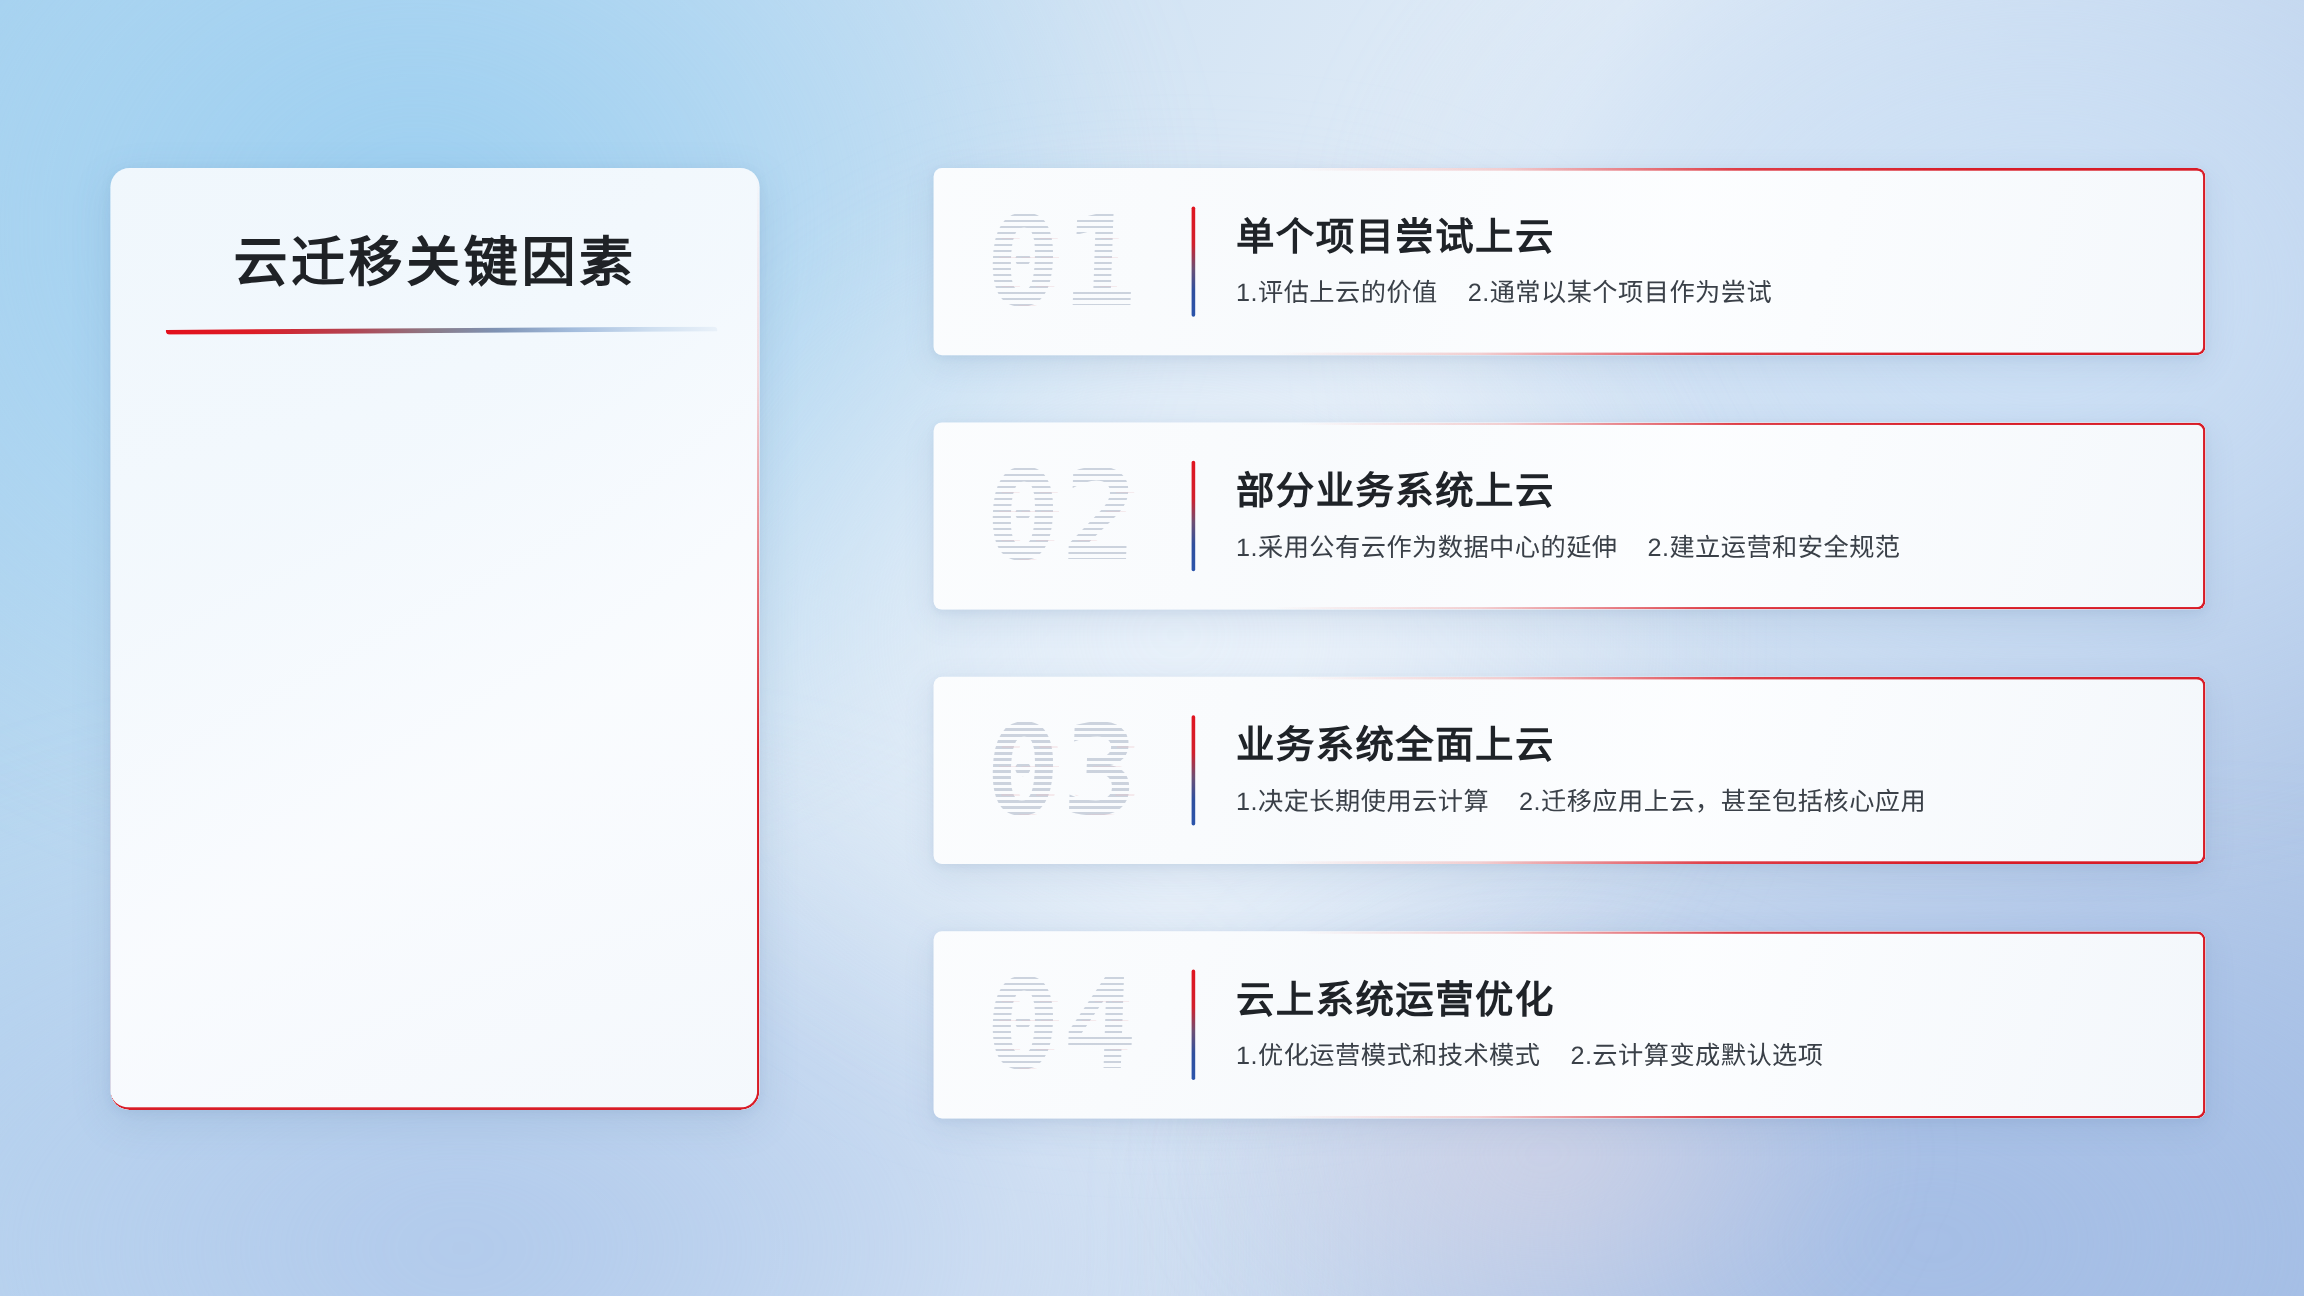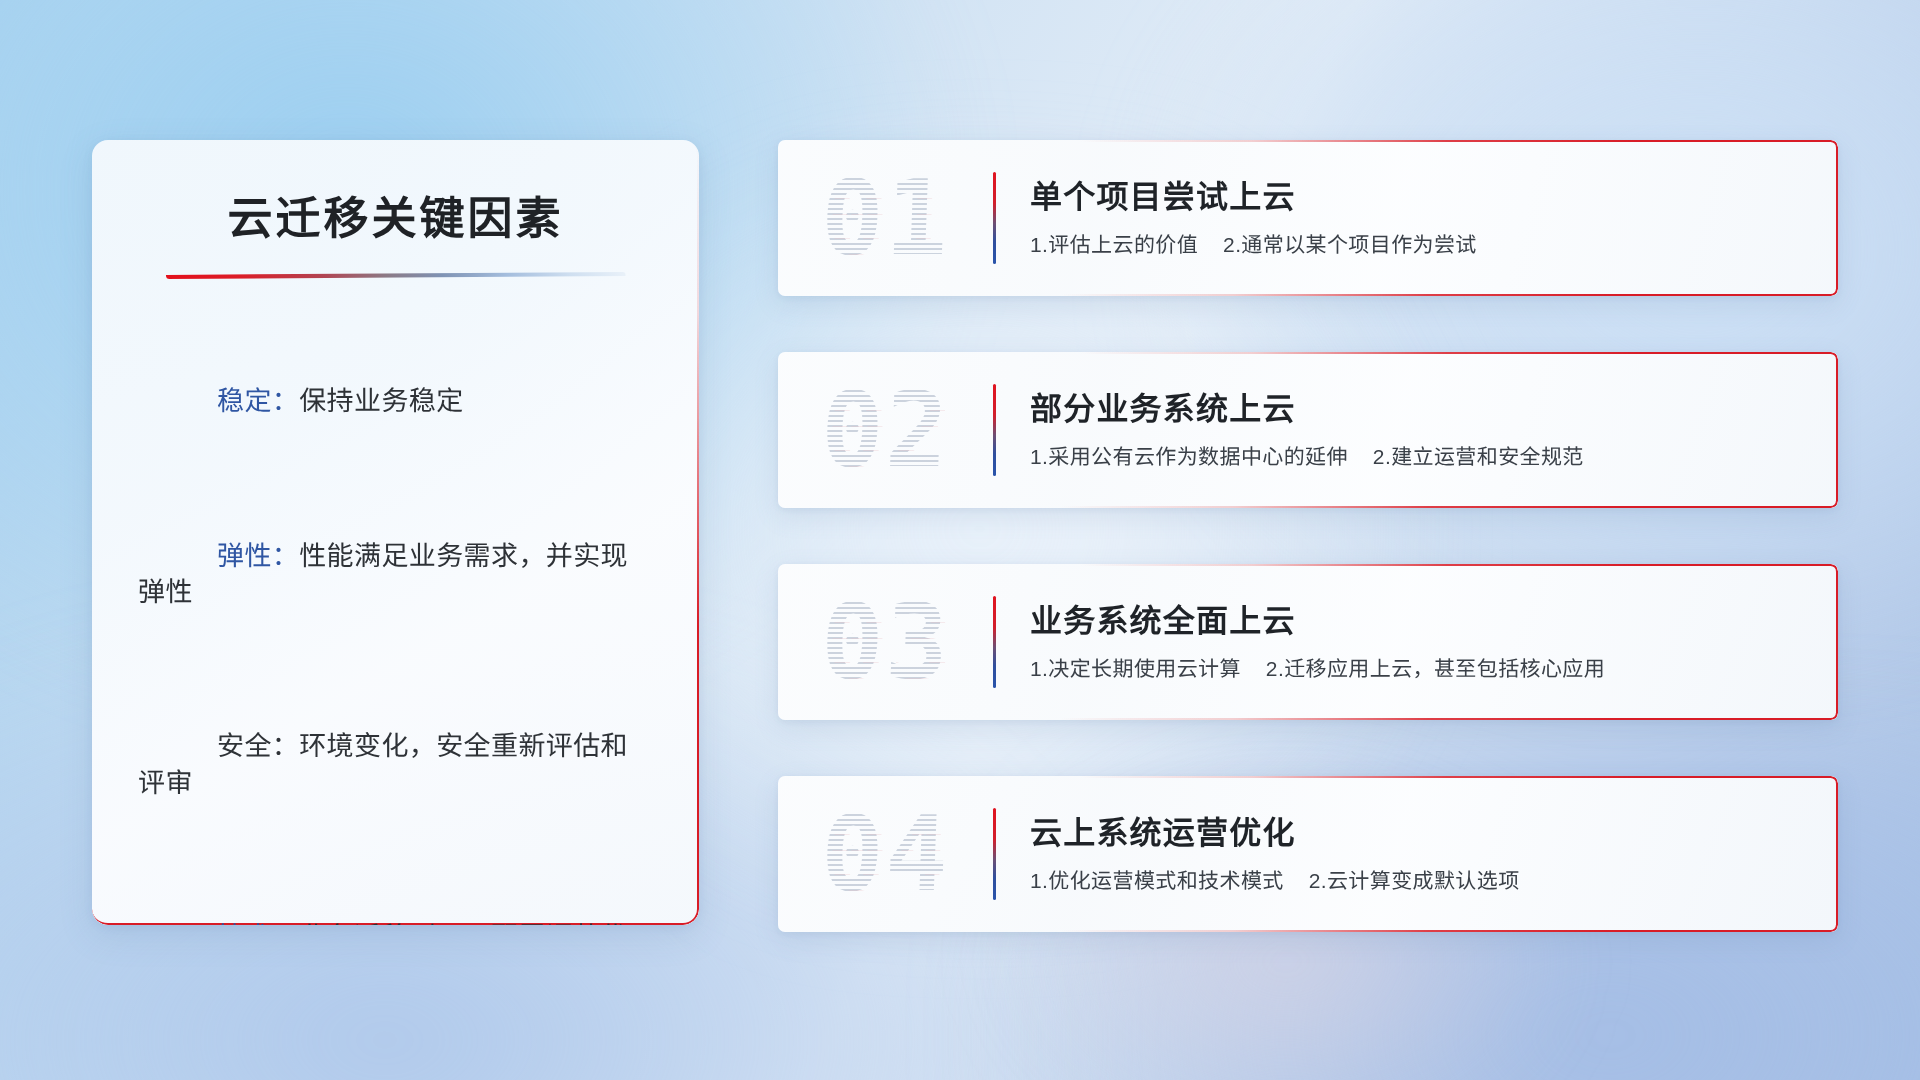--- a/index.html
+++ b/index.html
@@ -43,21 +43,21 @@
   .bg-glow-f{
     position:absolute;left:52%;bottom:-6%;width:30%;height:34%;
     background:radial-gradient(ellipse at 50% 50%, rgba(224,214,226,.55) 0%, rgba(220,212,226,0) 72%);
     filter:blur(40px);
   }
 
   .stage{position:absolute;inset:0;z-index:2;}
 
   
   .left-panel{
-    position:absolute;left:92px;top:140px;width:607px;height:785px;
+    position:absolute;left:92px;top:140px;width:541px;height:785px;
     border-radius:16px;
     background:linear-gradient(150deg, rgba(244,249,253,.95) 0%, rgba(248,251,254,.93) 35%, rgba(252,253,255,.95) 62%, rgba(247,250,253,.95) 100%);
     box-shadow:0 10px 34px rgba(90,125,170,.16), 0 2px 8px rgba(90,125,170,.10);
     overflow:hidden;
   }
   .left-panel::after{
     content:"";position:absolute;inset:0;border-radius:16px;pointer-events:none;
     border-right:2px solid transparent;border-bottom:2px solid transparent;
     background:
       linear-gradient(180deg, rgba(255,255,255,0) 0%, rgba(216,28,39,.15) 22%, #d81c27 62%, #d81c27 100%) border-box;
@@ -145,35 +145,20 @@
   <div class="bg-glow-e"></div>
   <div class="bg-glow-f"></div>
 </div>
 
 <div class="stage">
 
   <section class="left-panel">
     <div class="left-inner">
       <h1 class="panel-title">云迁移关键因素</h1>
       <div class="title-rule"></div>
-      <ul class="factor-list">
-        <li class="factor-item">
-          <span class="factor-key">稳定：</span><span>保持业务稳定</span>
-        </li>
-        <li class="factor-item">
-          <span class="factor-key">弹性：</span><span>性能满足业务需求，并实现弹性</span>
-        </li>
-        <li class="factor-item">
-          <span class="factor-key plain">安全：</span><span>环境变化，安全重新评估和评审</span>
-        </li>
-        <li class="factor-item">
-          <span class="factor-key">技术：</span><span>业务迁移到云，配置调整优化</span>
-        </li>
-
-      </ul>
     </div>
   </section>
 
   <section class="cards">
 
     <article class="card">
       <div class="card-num">
         <span class="num-glyph" data-ghost="01">01</span>
       </div>
       <div class="card-divider"></div>

